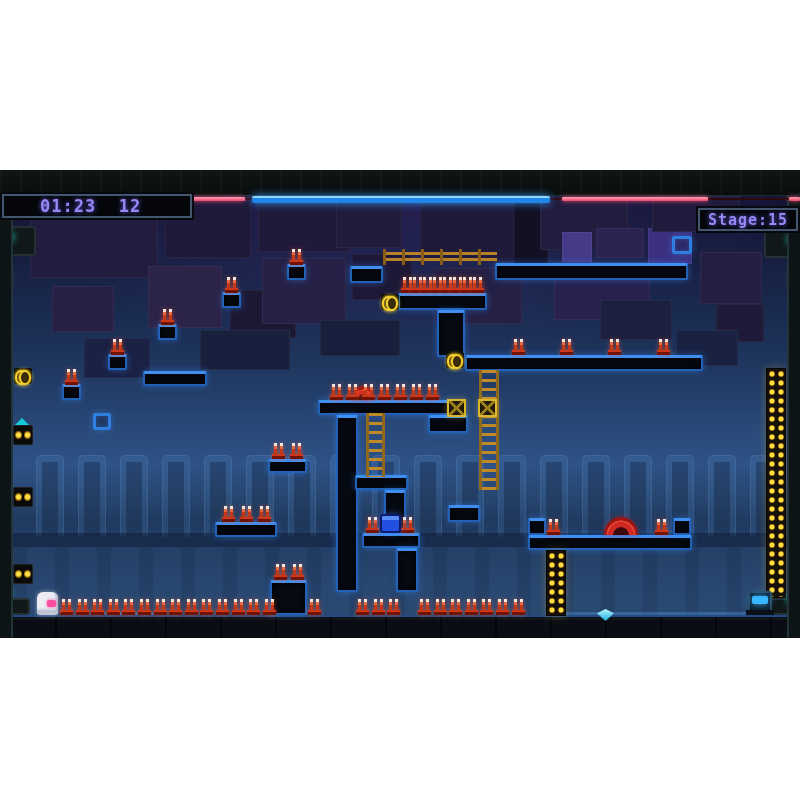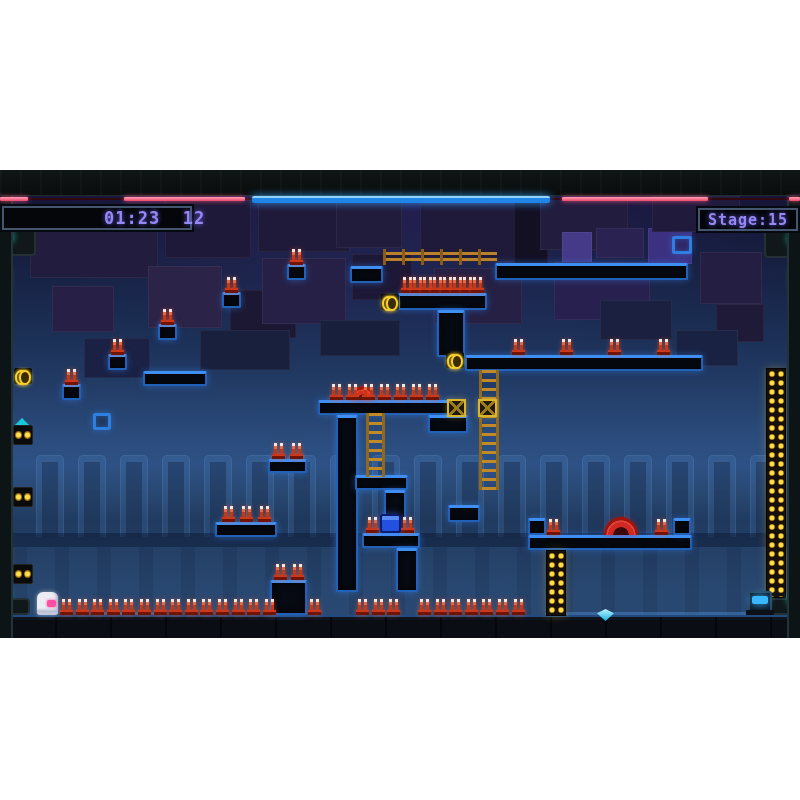--- a/index.html
+++ b/index.html
@@ -80,21 +80,21 @@
   #leftrail { left:0; border-right:2px solid #22333a; }
   #rightrail { right:0; border-left:2px solid #22333a; }
   .strip { position:absolute; top:27px; height:4px;
     background:linear-gradient(180deg,#ff9eb4,#e84a6c); box-shadow:0 0 5px rgba(255,90,130,.8); border-radius:1px; }
   #stripbase { position:absolute; left:0; top:28px; width:800px; height:2px; background:#30090e; }
   #bluebar { position:absolute; top:26px; height:7px; border-radius:2px;
     background:linear-gradient(180deg,#8fd4ff 0 2px,#1f86e8 2px 100%); box-shadow:0 0 9px rgba(60,160,255,.9); }
   .hudpanel { position:absolute; background:#04060a; border:2px solid #43566e; box-shadow:0 0 0 2px #060a10;
     color:var(--hud_text,#9588f4); font-weight:bold; white-space:pre;
     text-shadow:0 0 5px #6a5ae0; display:flex; align-items:center; }
-  #timerpanel { left:2px; top:36px; width:190px; height:24px; font-size:17px; padding-left:100px; letter-spacing:1px; }
+  #timerpanel { left:2px; top:24px; width:190px; height:24px; font-size:17px; padding-left:36px; letter-spacing:1px; }
   #stagepanel { left:698px; top:38px; width:100px; height:23px; font-size:15px; justify-content:center; letter-spacing:1px; }
   .letterbox { position:absolute; left:0; width:800px; background:#ffffff; }
   #lbtop { top:0; height:170px; } #lbbottom { top:638px; height:162px; }
 </style>
 </head>
 <body>
 
 <div class="letterbox" id="lbtop"></div>
 
 <div id="viewport">

